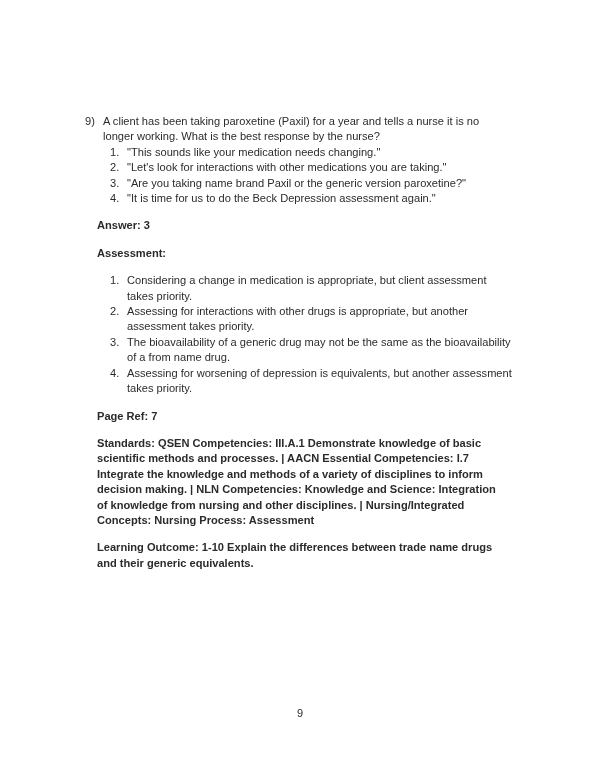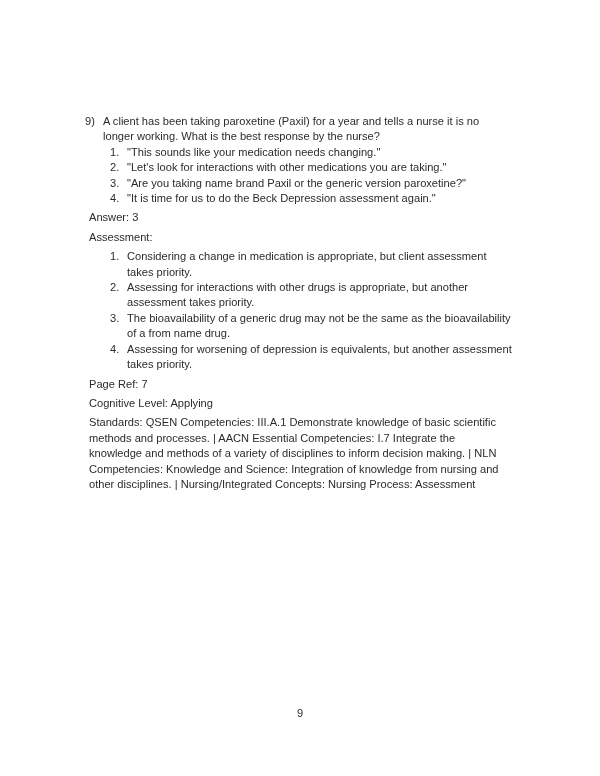--- a/index.html
+++ b/index.html
@@ -60,22 +60,23 @@
     top: 0;
     width: 16px;
     text-align: left;
   }
   .numlist > li > .itemtext {
     display: block;
   }
 
   
   .meta-line {
-    margin: 4px;
+    margin: 12px;
     display: block;
+    font-weight: bold;
   }
 
   .footer {
     position: absolute;
     left: 0;
     top: 707px;
     width: 600px;
     text-align: center;
     font-family: "Liberation Sans", sans-serif;
     font-size: 11px;
@@ -129,20 +130,20 @@
         <span class="num">3.</span>
         <span class="itemtext">The bioavailability of a generic drug may not be the same as the bioavailability of a from name drug.</span>
       </li>
       <li>
         <span class="num">4.</span>
         <span class="itemtext">Assessing for worsening of depression is equivalents, but another assessment takes priority.</span>
       </li>
     </ul>
 
     <span class="meta-line">Page Ref: 7</span>
-    <span class="meta-line">Cognitive Level:  Applying</span>
     <span class="meta-line">Standards:  QSEN Competencies: III.A.1 Demonstrate knowledge of basic scientific methods and processes. | AACN Essential Competencies: I.7 Integrate the knowledge and methods of a variety of disciplines to inform decision making. | NLN Competencies: Knowledge and Science: Integration of knowledge from nursing and other disciplines. | Nursing/Integrated Concepts: Nursing Process: Assessment</span>
+    <span class="meta-line">Learning Outcome:  1-10 Explain the differences between trade name drugs and their generic equivalents.</span>
 
   </div>
 
   <div class="footer">9</div>
 
 </div>
 
 </body></html>

